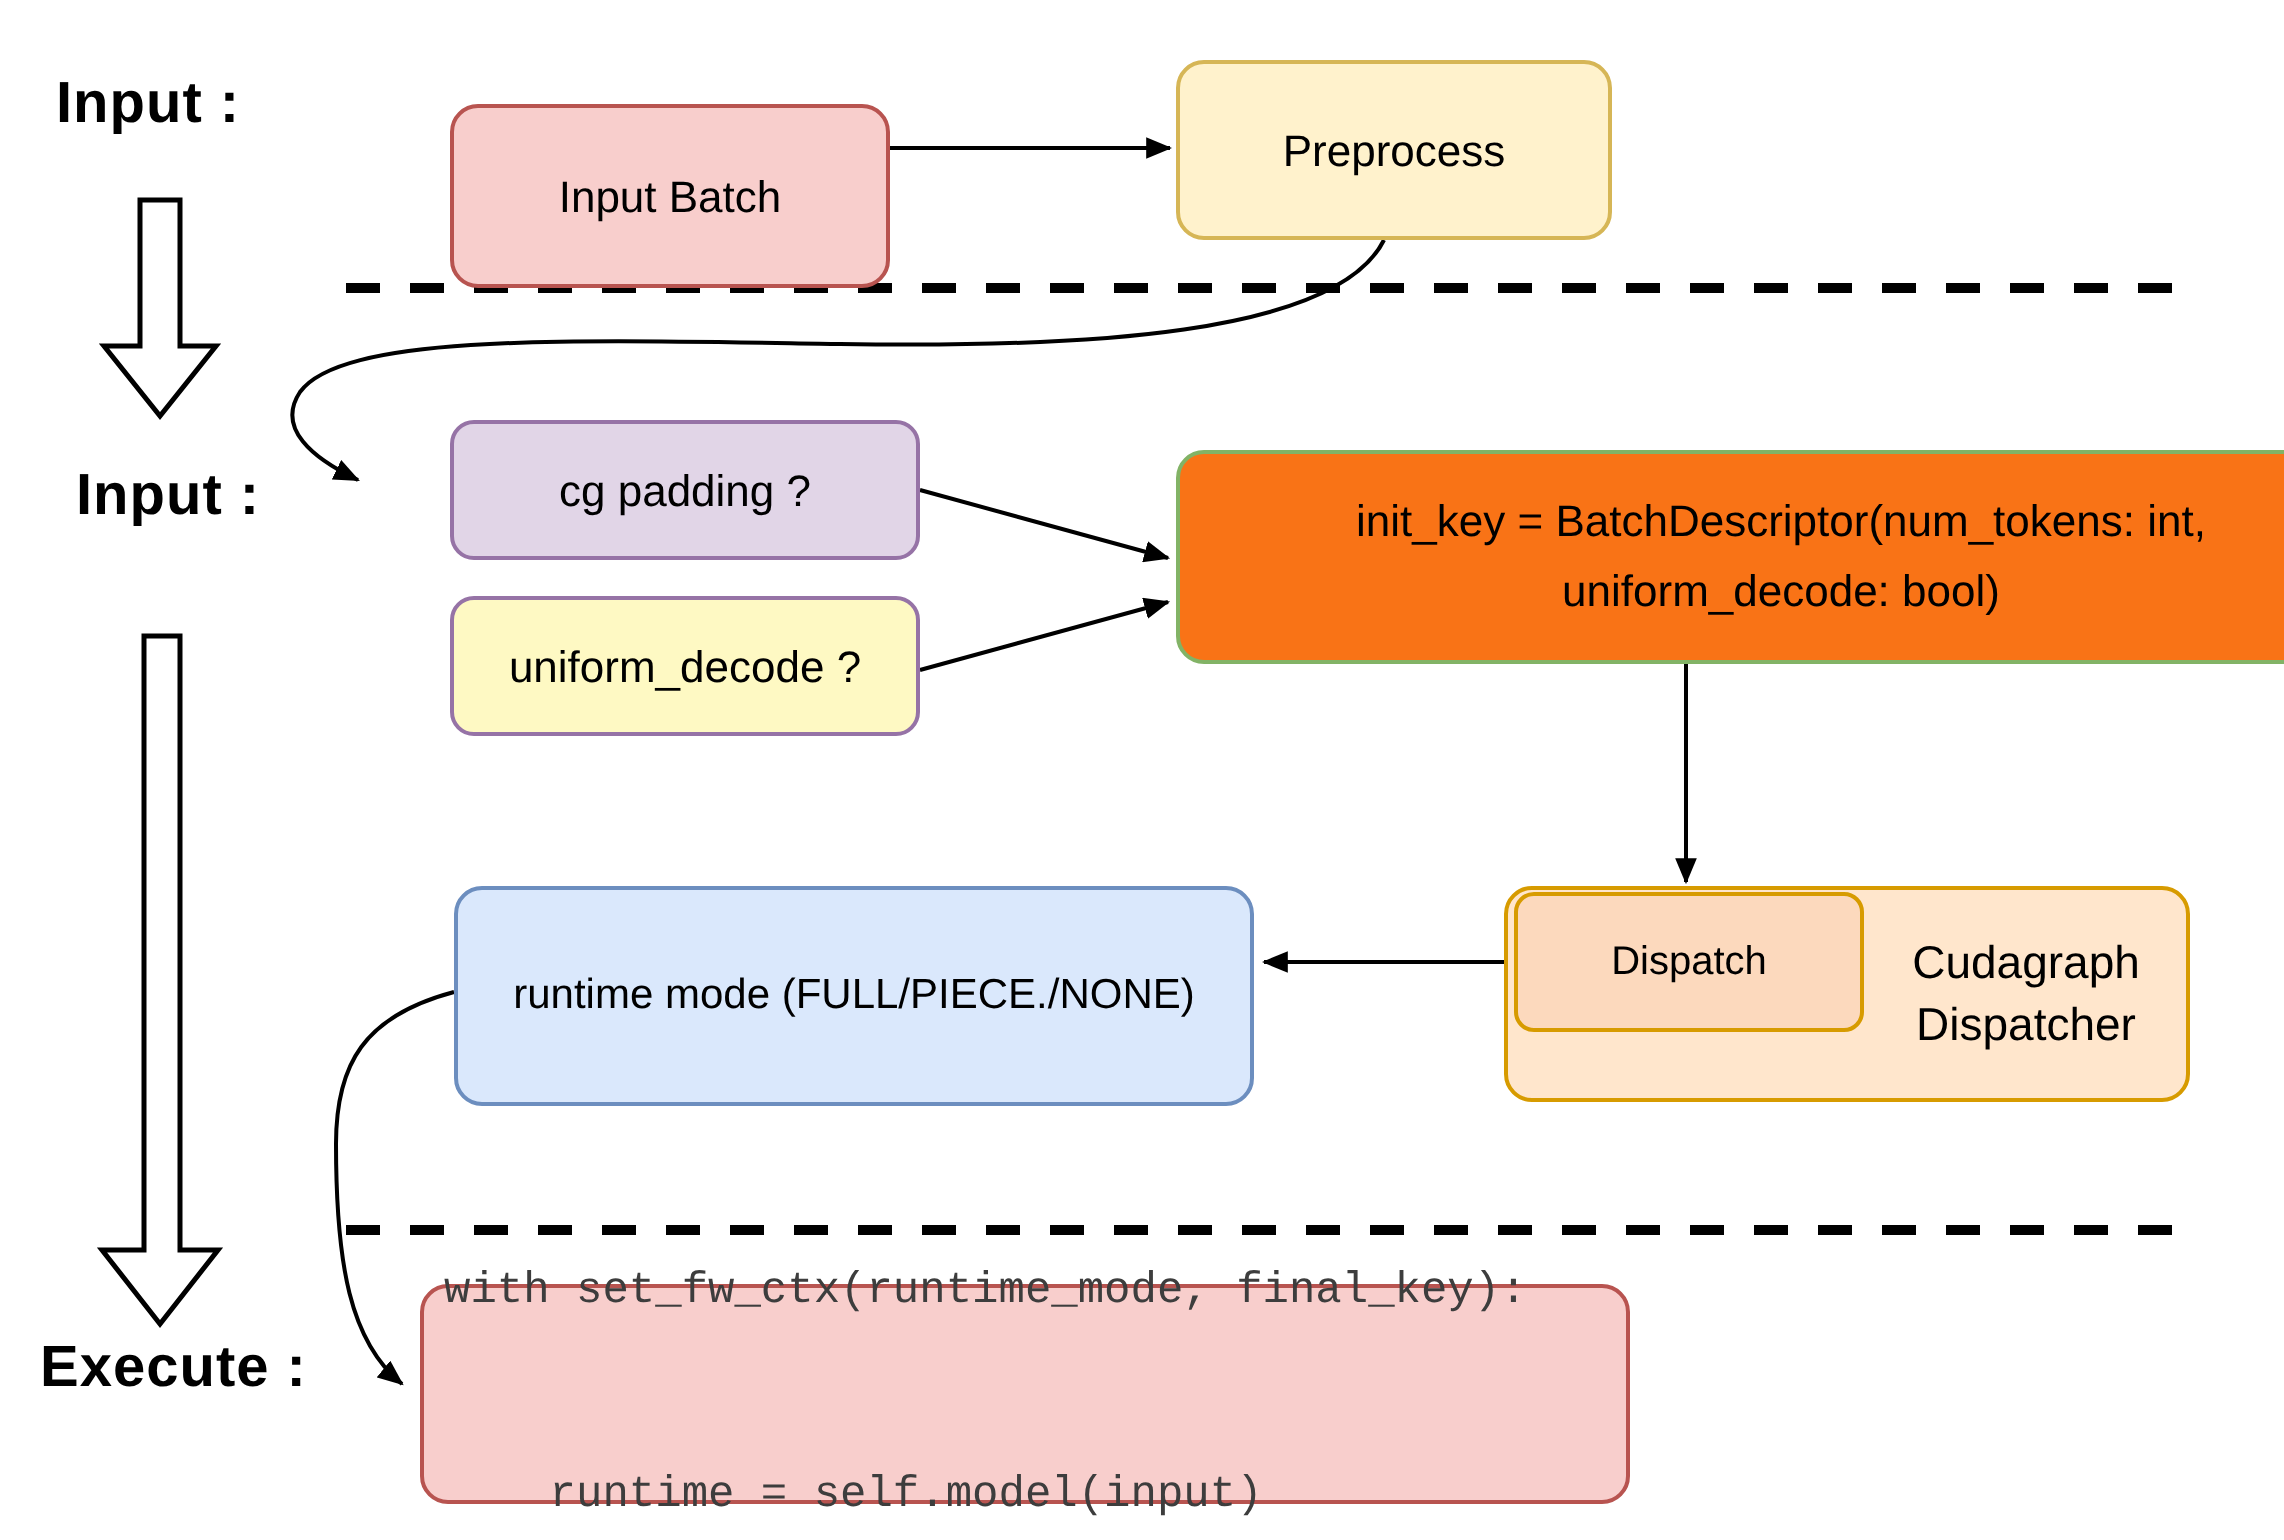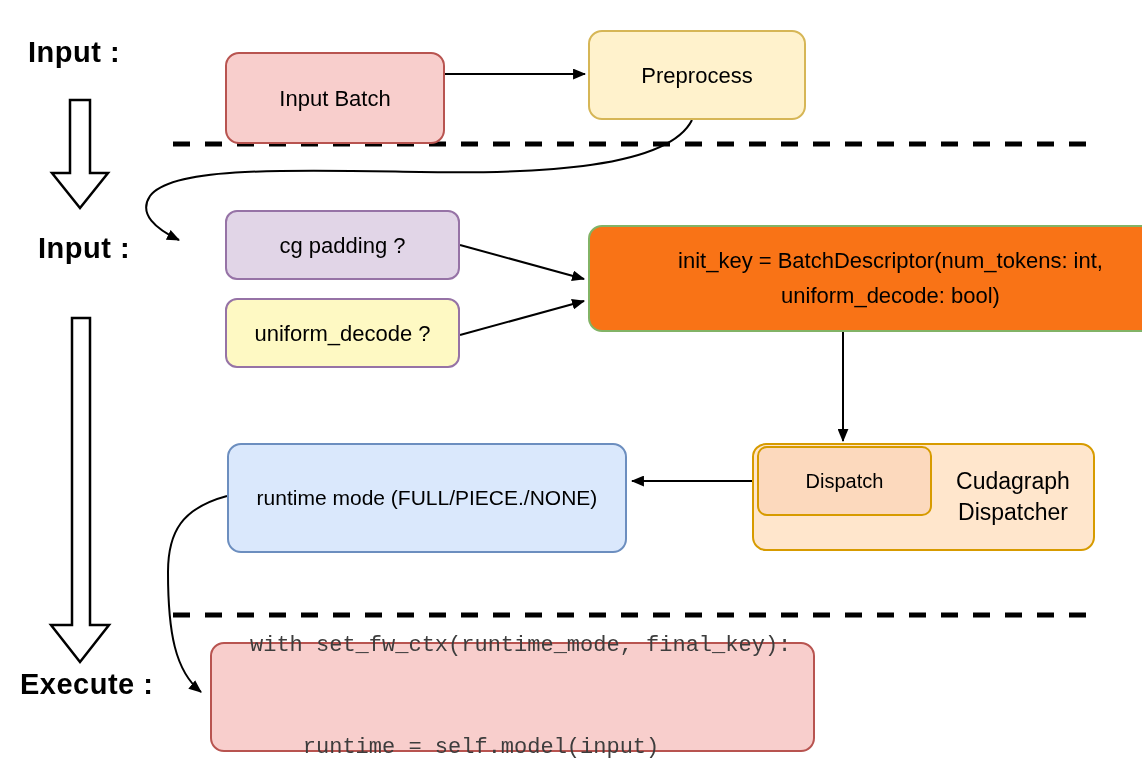--- a/index.html
+++ b/index.html
@@ -61,21 +61,20 @@
   }
   #node-runtime-mode {
     left: 227px; top: 443px; width: 400px; height: 110px;
     background: #dae8fc; border: 2px solid #6c8ebf; border-radius: 14px;
     font-size: 21px; line-height: 1.58;
   }
   #node-execute-code {
     left: 210px; top: 642px; width: 605px; height: 110px;
     background: #f8cecc; border: 2px solid #b85450; border-radius: 14px;
     justify-content: flex-start;
-    padding-left: 28px;
   }
   #node-execute-code .code {
     font-family: "Liberation Mono", "DejaVu Sans Mono", monospace;
     font-size: 22px; line-height: 34px; color: #3d3d3d;
     white-space: pre; text-align: left; padding-left: 10px;
   }
 
   svg { position: absolute; left: 0; top: 0; pointer-events: none; }
 </style>
 </head>

